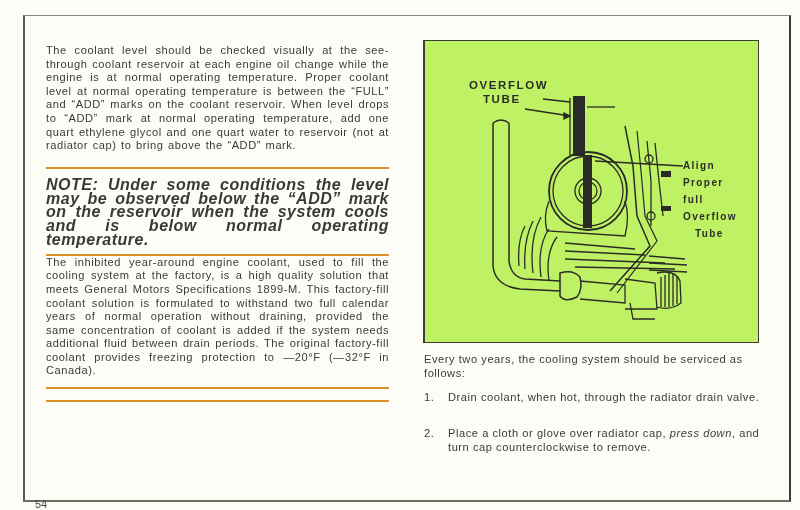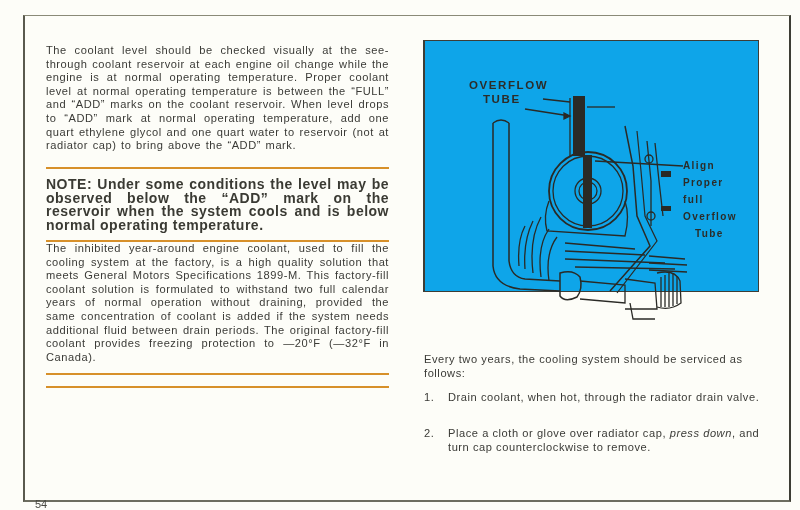--- a/index.html
+++ b/index.html
@@ -25,41 +25,41 @@
     p { margin: 0; }
     .body-text {
       font-size: 11.1px; line-height: 13.6px;
       text-align: justify; letter-spacing: 0.55px;
       word-spacing: 1px;
     }
     .rule {
       height: 2px; background: #d7902a; border: none; margin: 0;
     }
     .note {
-      font-weight: bold;
-      font-size: 14px; line-height: 13.8px;
+      font-style: italic; font-weight: bold;
+      font-size: 16px; line-height: 13.8px;
       text-align: justify; letter-spacing: 0.5px;
       color: #3a3a33;
     }
     .section-heading {
       font-style: italic; font-weight: bold;
       font-size: 19.5px; line-height: 20px;
       color: #d08a22; letter-spacing: 0.8px;
       margin: 6px 0 3px 0;
     }
     .page-number {
       position: absolute; left: 35px; top: 498px;
       font-size: 11px; color: #4a4a44;
     }
     .figure-box {
       position: absolute; left: 423px; top: 40px;
-      width: 336px; height: 252px;
+      width: 336px; height: 303px;
       border: 1px solid #3d3d36;
       border-left: 2px solid #3d3d36;
-      background: #0ea5e9;
+      background: #bef264;
       box-sizing: border-box;
     }
     .figure-box svg { position: absolute; left: 0; top: 0; }
     .fig-label {
       position: absolute; font-weight: bold;
       font-size: 11.5px; letter-spacing: 1.6px; color: #2c2c28;
       line-height: 14px;
     }
     .fig-callout {
       position: absolute; font-weight: bold;

